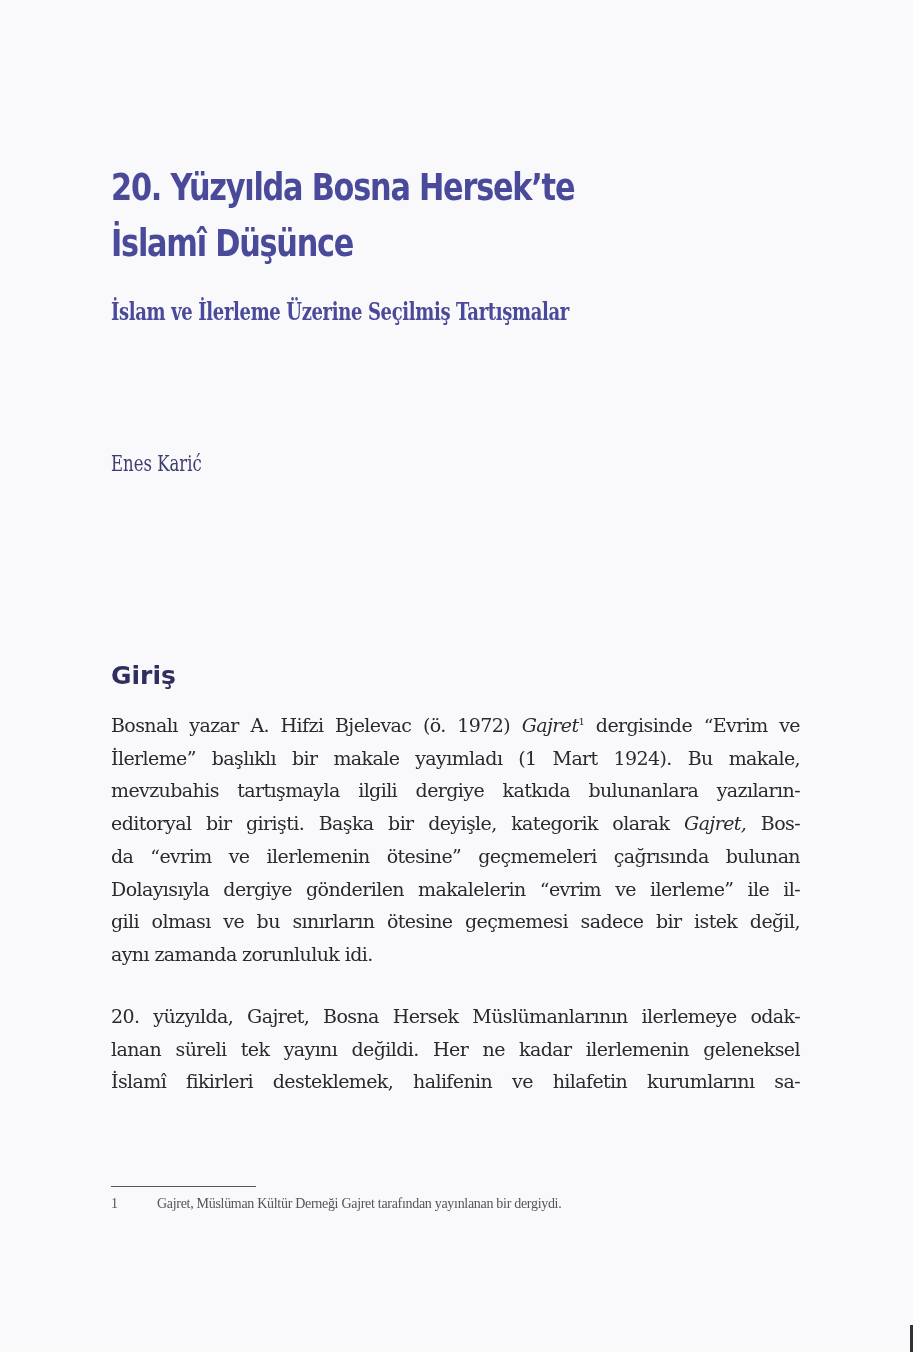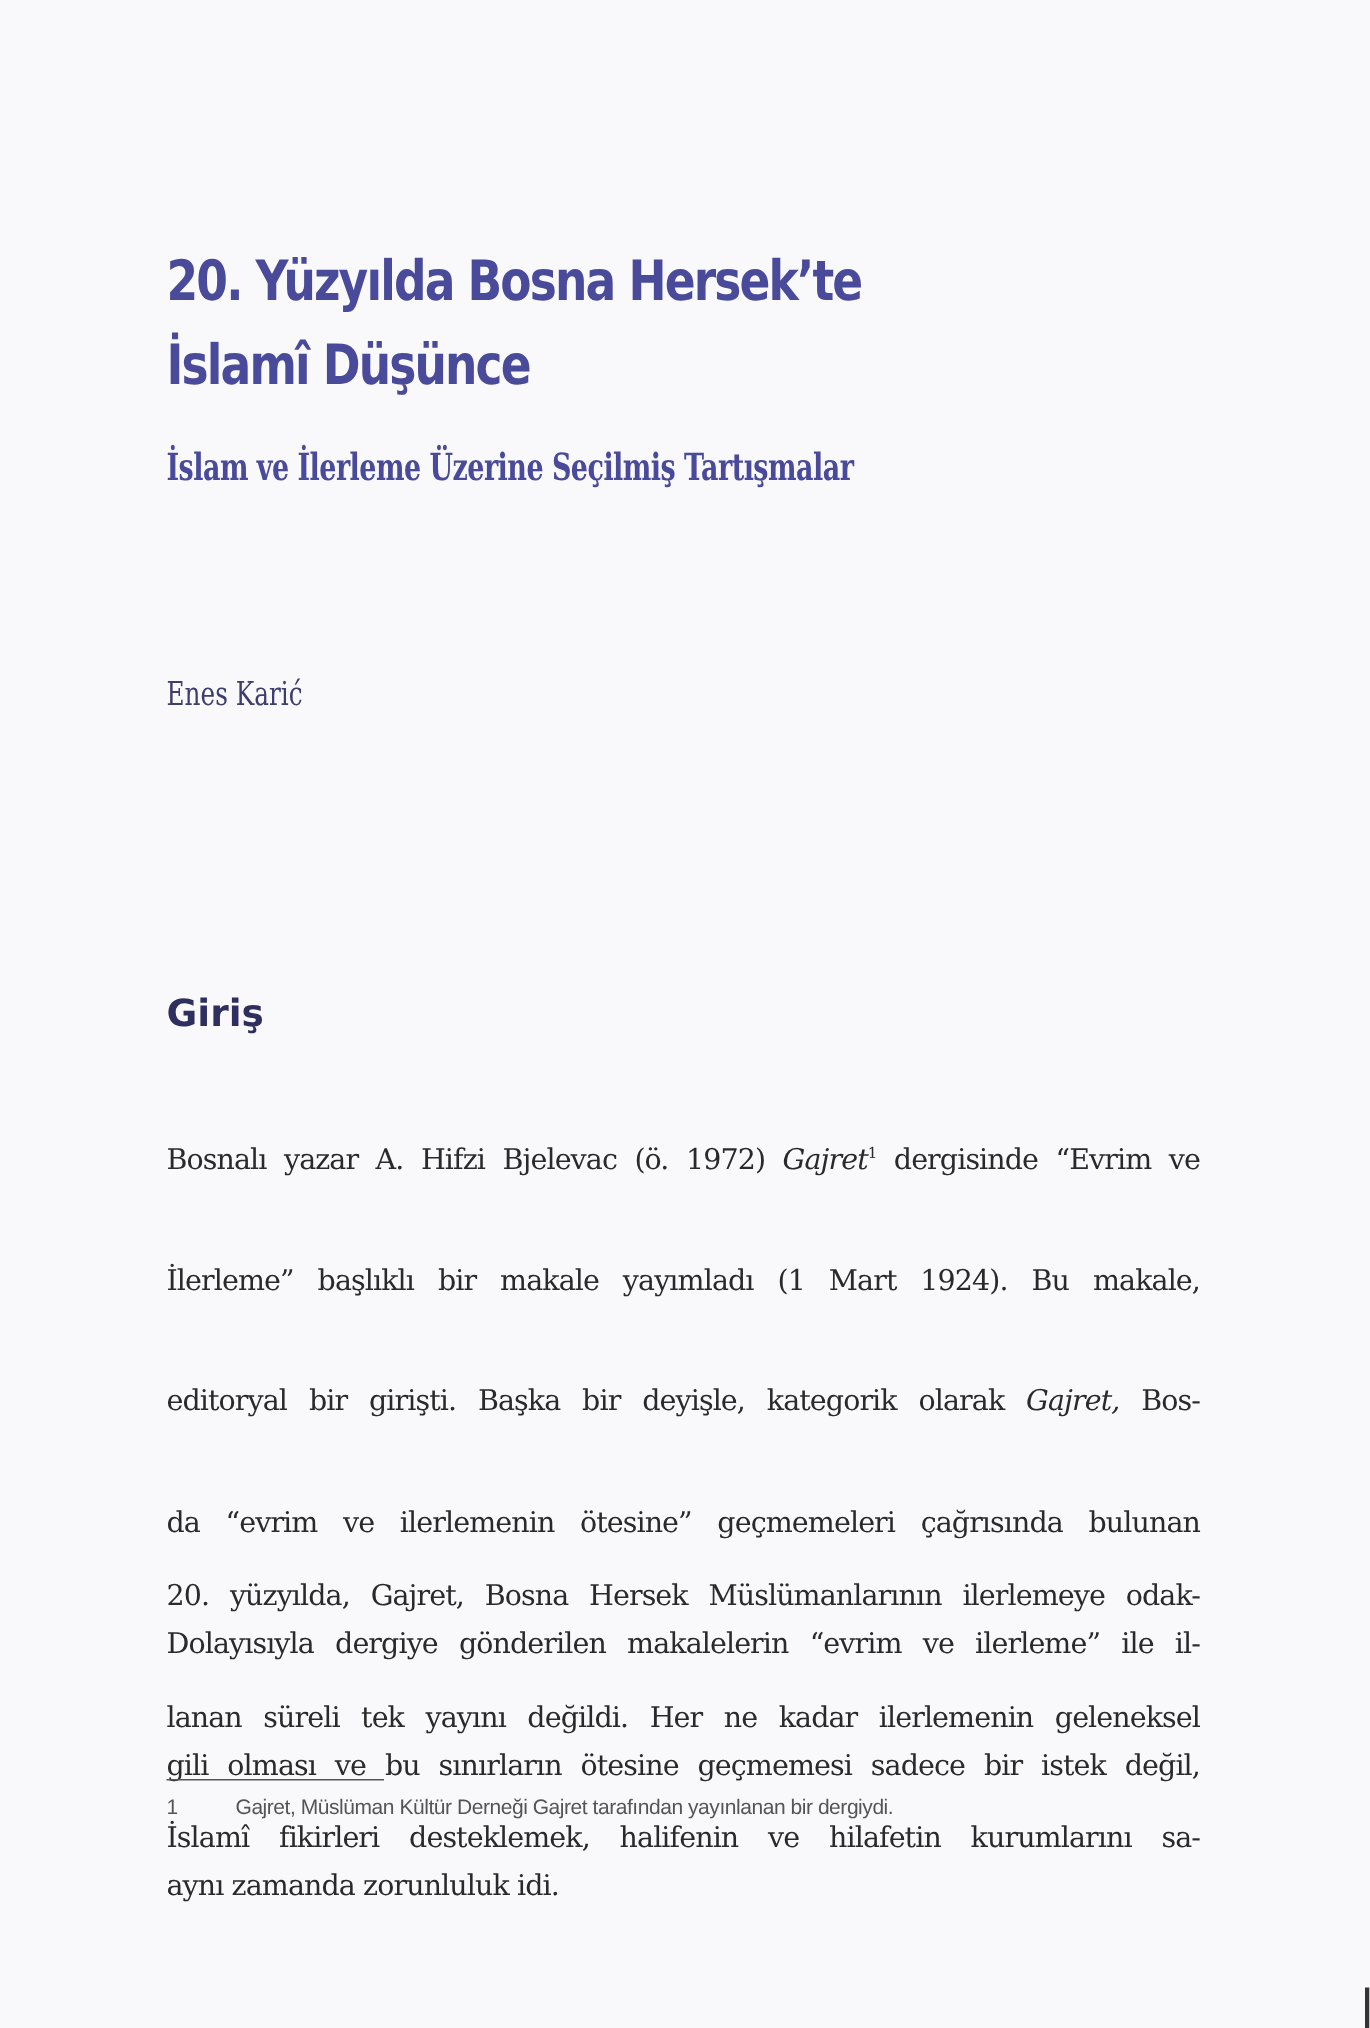--- a/index.html
+++ b/index.html
@@ -72,21 +72,20 @@
       font-family: "DejaVu Serif", serif;
       font-size: 19px;
       line-height: 32.7px;
       letter-spacing: -0.6px;
     }
     .line {
       display: block;
       white-space: nowrap;
       text-align: justify;
       text-align-last: justify;
-      margin-top: 48px;
     }
     .line.last {
       text-align-last: left;
     }
     .para-1 { top: 709px; }
     .para-2 { top: 1000px; }
     em { font-style: italic; }
     sup { font-size: 10px; line-height: 0; vertical-align: super; }
     .footnote-rule {
       position: absolute;
@@ -94,21 +93,21 @@
       top: 1186px;
       width: 145px;
       height: 1px;
       background: #555;
     }
     .footnote {
       position: absolute;
       left: 111px;
       top: 1192px;
       color: #555;
-      font-family: Liberation Sans, sans-serif;
+      font-family: Liberation Serif, serif;
       font-size: 14px;
       line-height: 24px;
       letter-spacing: -0.3px;
       white-space: nowrap;
     }
     .footnote .num { display: inline-block; width: 46px; }
     .page-edge {
       position: absolute;
       right: 0;
       top: 1325px;
@@ -127,20 +126,21 @@
 
 <h2 class="subtitle">İslam ve İlerleme Üzerine Seçilmiş Tartışmalar</h2>
 
 <p class="author">Enes Karić</p>
 
 <h3 class="section-heading">Giriş</h3>
 
 <div class="body-text para-1">
   <span class="line"><span>Bosnalı yazar A. Hifzi Bjelevac (ö. 1972) </span><em>Gajret</em><sup>1</sup><span> dergisinde “Evrim ve</span></span>
   <span class="line">İlerleme” başlıklı bir makale yayımladı (1 Mart 1924). Bu makale,</span>
+  <span class="line">mevzubahis tartışmayla ilgili dergiye katkıda bulunanlara yazıların-</span>
   <span class="line"><span>editoryal bir girişti. Başka bir deyişle, kategorik olarak </span><em>Gajret,</em><span> Bos-</span></span>
   <span class="line">da “evrim ve ilerlemenin ötesine” geçmemeleri çağrısında bulunan</span>
   <span class="line">Dolayısıyla dergiye gönderilen makalelerin “evrim ve ilerleme” ile il-</span>
   <span class="line">gili olması ve bu sınırların ötesine geçmemesi sadece bir istek değil,</span>
   <span class="line last">aynı zamanda zorunluluk idi.</span>
 </div>
 
 <div class="body-text para-2">
   <span class="line">20. yüzyılda, Gajret, Bosna Hersek Müslümanlarının ilerlemeye odak-</span>
   <span class="line">lanan süreli tek yayını değildi. Her ne kadar ilerlemenin geleneksel</span>

